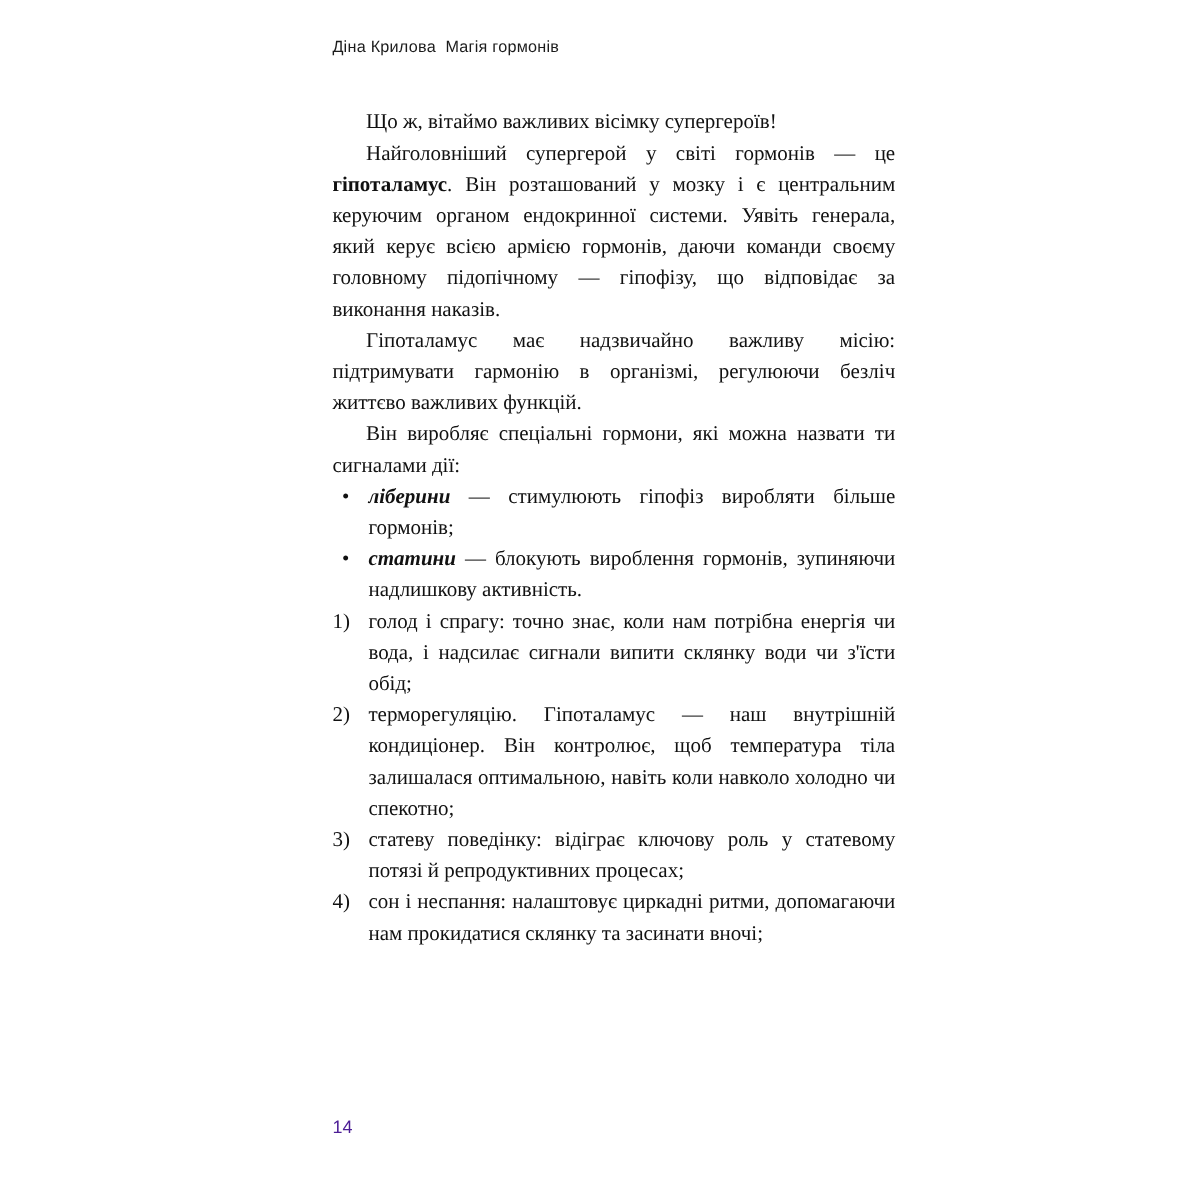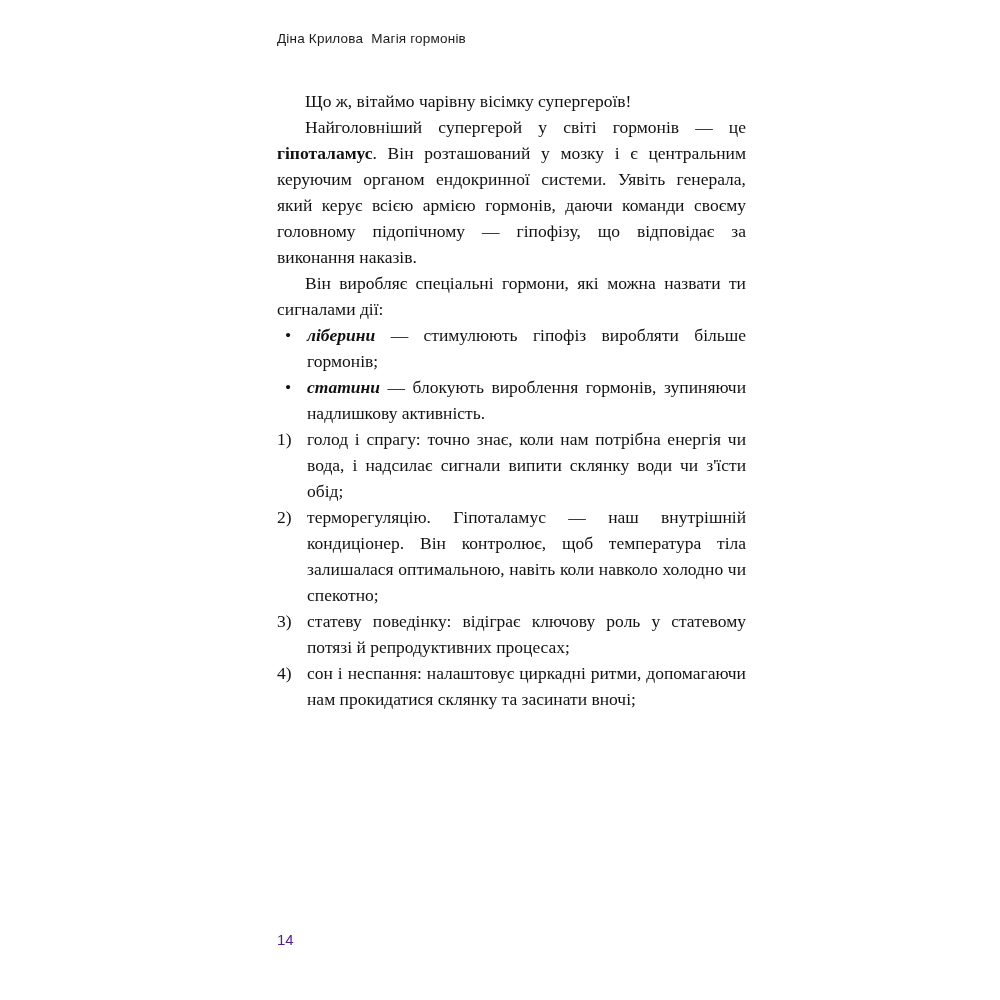--- a/index.html
+++ b/index.html
@@ -80,24 +80,25 @@
 
 <div class="page">
 
   <div class="running-header">
     <span class="author">Діна Крилова</span>
     <span class="title">Магія гормонів</span>
   </div>
 
   <div class="page-body">
 
-    <p>Що ж, вітаймо чарівну вісімку супергероїв!</p>
+    <p>Що ж, вітаймо важливих вісімку супергероїв!</p>
 
     <p><span>Найголовніший супергерой у світі гормонів — це </span><strong>гіпоталамус</strong><span>. Він розташований у мозку і є центральним керуючим органом ендокринної системи. Уявіть генерала, який керує всією армією гормонів, даючи команди своєму головному підопічному — гіпофізу, що відповідає за виконання наказів.</span></p>
 
+    <p>Гіпоталамус має надзвичайно важливу місію: підтримувати гармонію в організмі, регулюючи безліч життєво важливих функцій.</p>
 
     <p>Він виробляє спеціальні гормони, які можна назвати ти сигналами дії:</p>
 
     <div class="list-item bullet">
       <span class="marker">•</span>
       <span class="item-text"><em>ліберини</em><span> — стимулюють гіпофіз виробляти більше гормонів;</span></span>
     </div>
 
     <div class="list-item bullet">
       <span class="marker">•</span>

